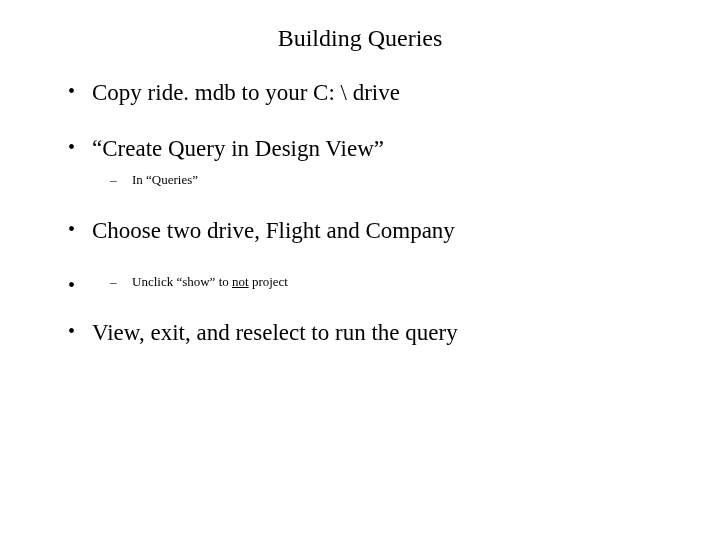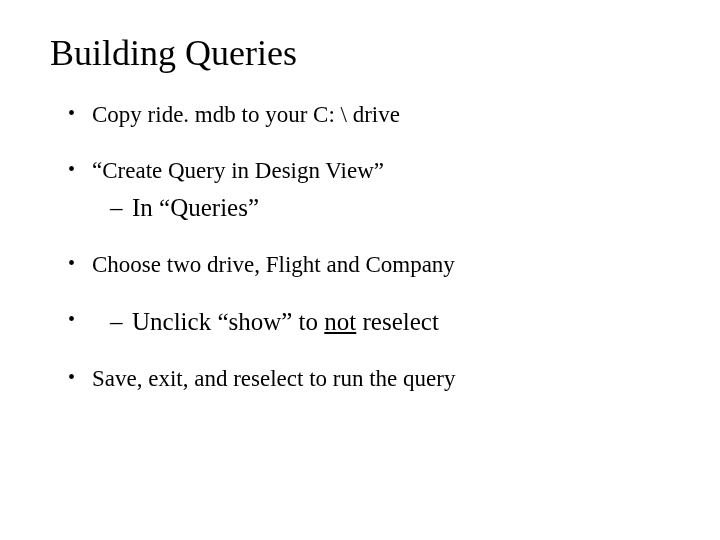--- a/index.html
+++ b/index.html
@@ -6,24 +6,25 @@
     body {
       width: 720px;
       height: 540px;
       background: #fff;
       font-family: "Times New Roman", Times, serif;
       color: #000;
       padding: 20px 50px 20px 50px;
       overflow: hidden;
     }
     .title {
-      font-size: 36px;
+      text-align: center;
+      font-size: 24px;
       font-weight: normal;
       margin-bottom: 28px;
-      margin-top: 12px;
+      margin-top: 5px;
     }
     ul.top {
       list-style: none;
       padding-left: 18px;
     }
     ul.top > li {
       font-size: 23px;
       margin-bottom: 30px;
       position: relative;
       padding-left: 24px;
@@ -34,21 +35,21 @@
       left: 0;
       top: 0;
       font-size: 20px;
     }
     ul.sub {
       list-style: none;
       padding-left: 18px;
       margin-top: 10px;
     }
     ul.sub > li {
-      font-size: 25px;
+      font-size: 13px;
       margin-bottom: 2px;
       position: relative;
       padding-left: 22px;
       font-family: Liberation Serif, serif;
     }
     ul.sub > li::before {
       content: "–";
       position: absolute;
       left: 0;
       top: 0;
@@ -64,17 +65,17 @@
   <li>Copy ride. mdb to your C: \ drive</li>
   <li>
     <span>“Create Query in Design View”</span>
     <ul class="sub">
       <li>In “Queries”</li>
     </ul>
   </li>
   <li>Choose two drive, Flight and Company</li>
   <li>
     <ul class="sub">
-      <li><span>Unclick “show” to </span><span class="underline">not</span><span> reselect</span></li>
+      <li><span>Unclick “show” to </span><span class="underline">not</span><span> project</span></li>
     </ul>
   </li>
-  <li>Save, exit, and reselect to run the query</li>
+  <li>View, exit, and reselect to run the query</li>
 </ul>
 
 </body></html>

